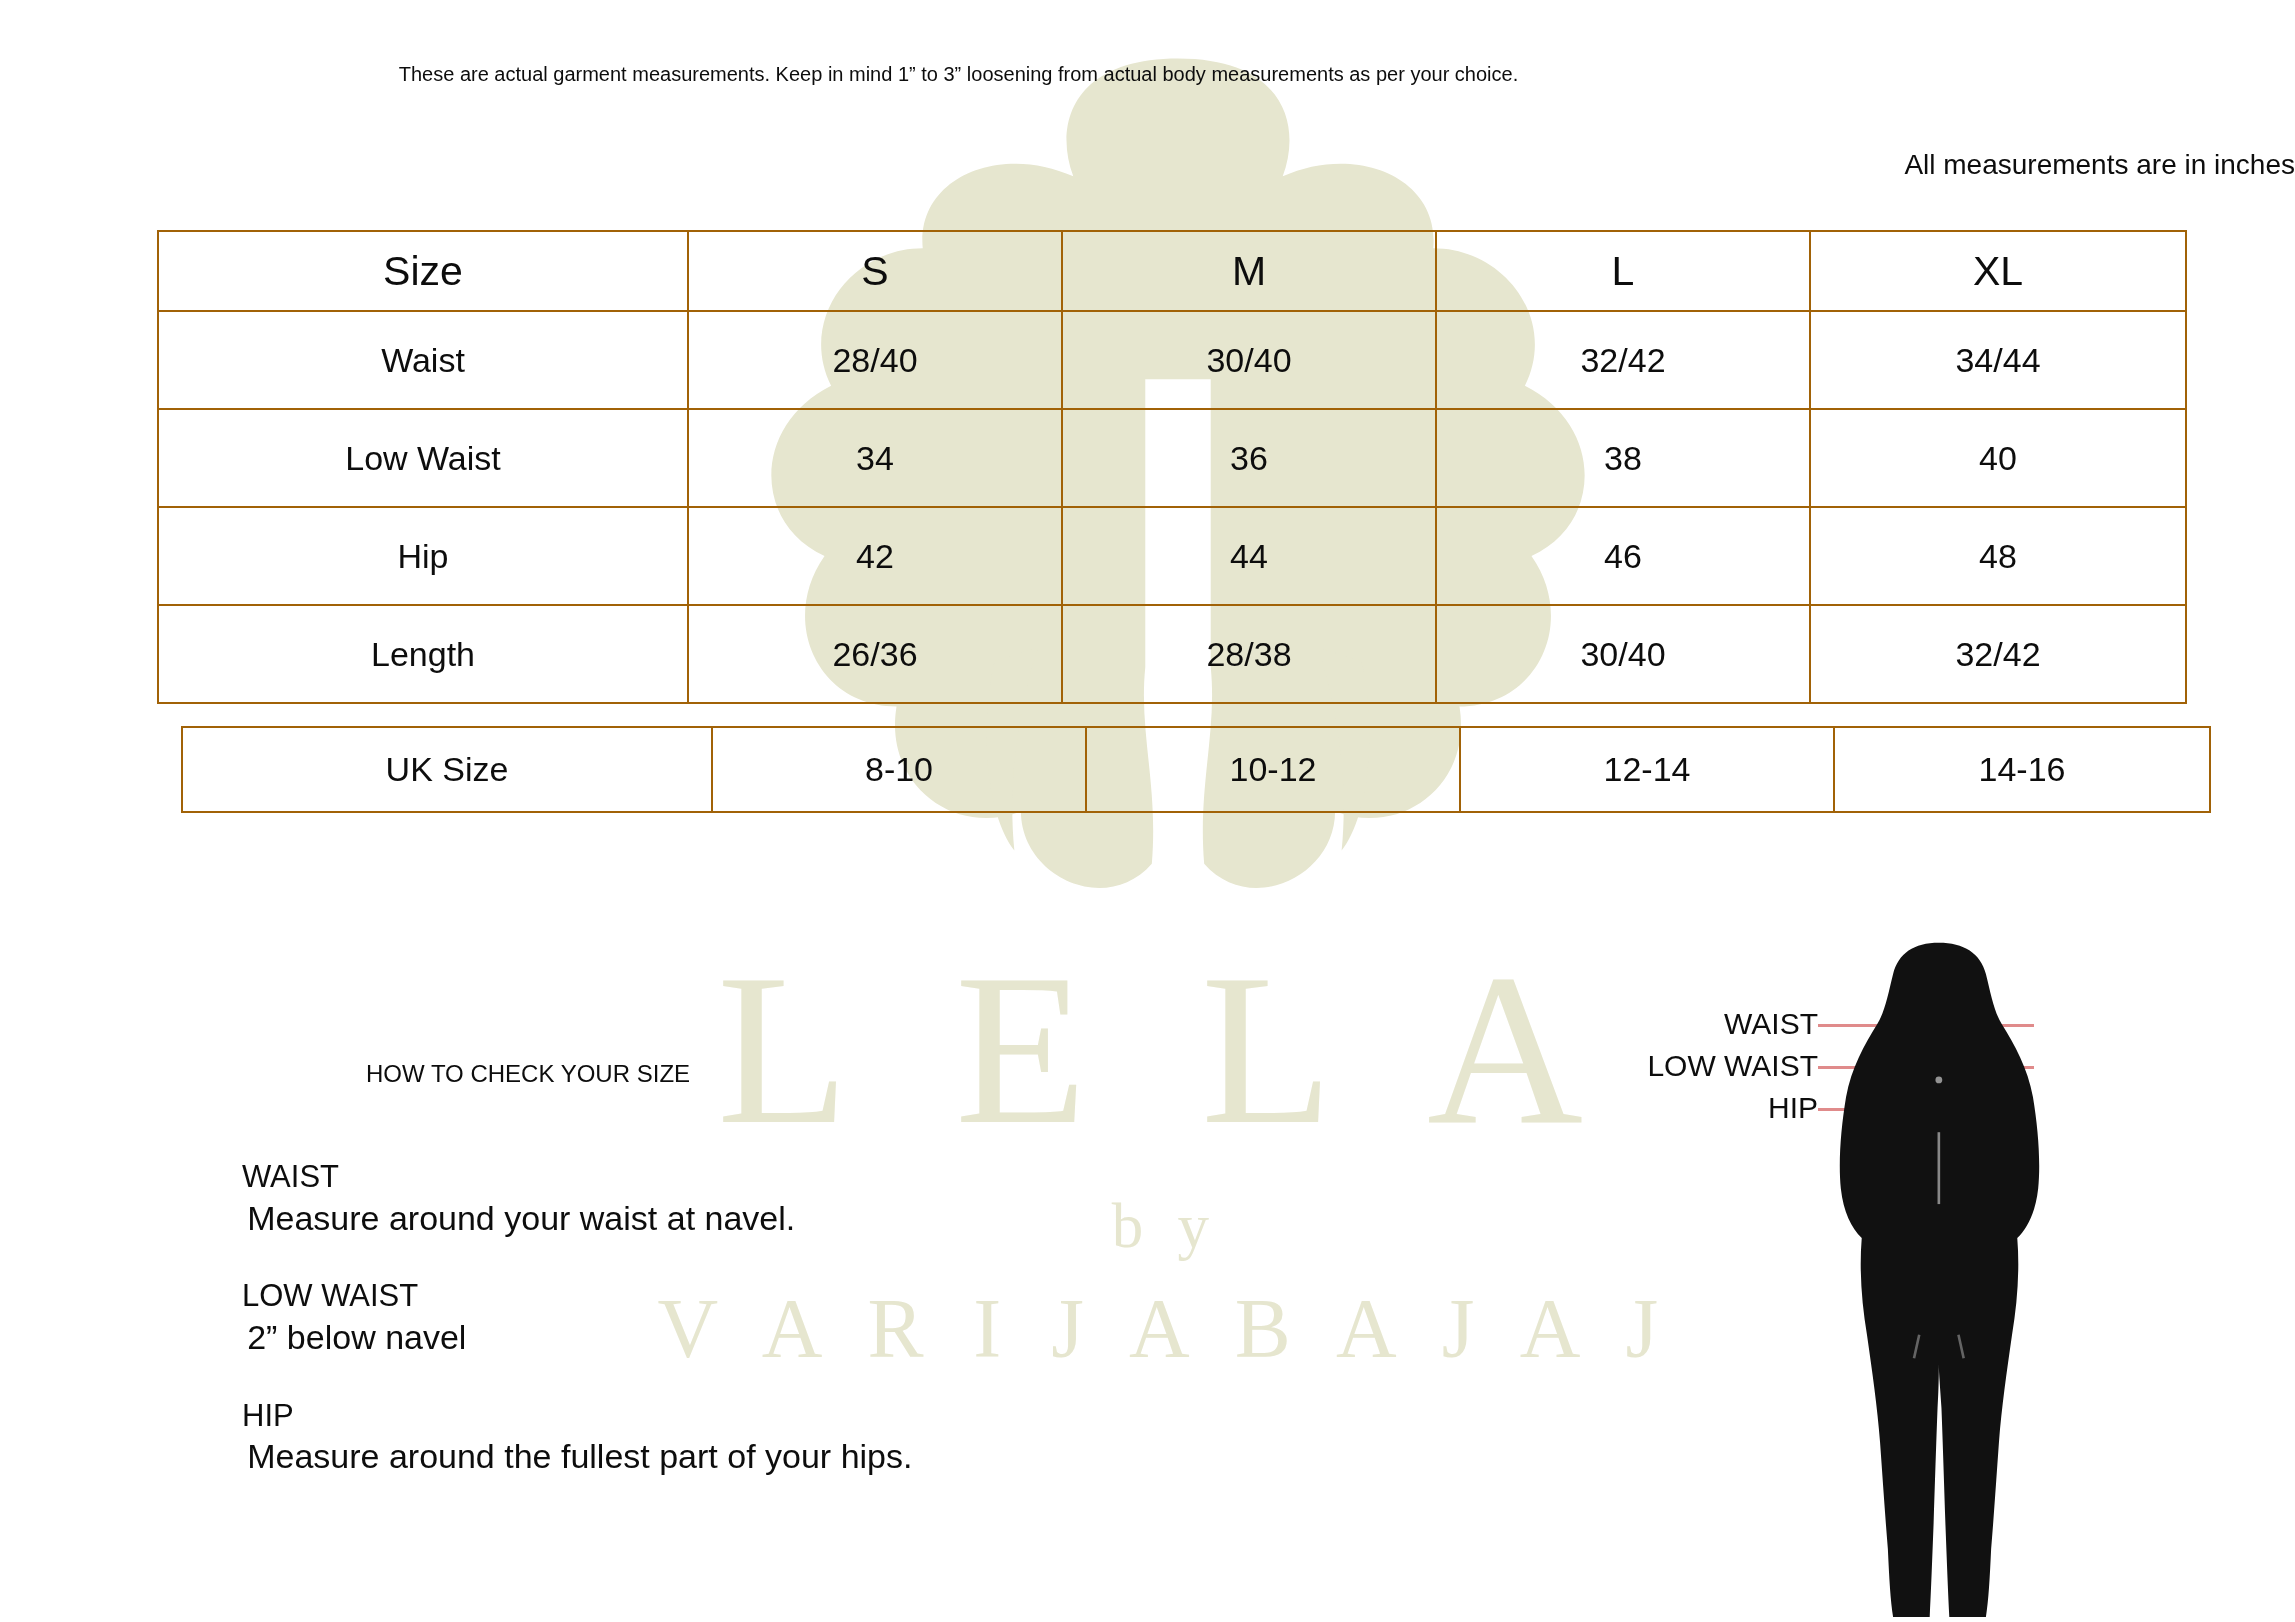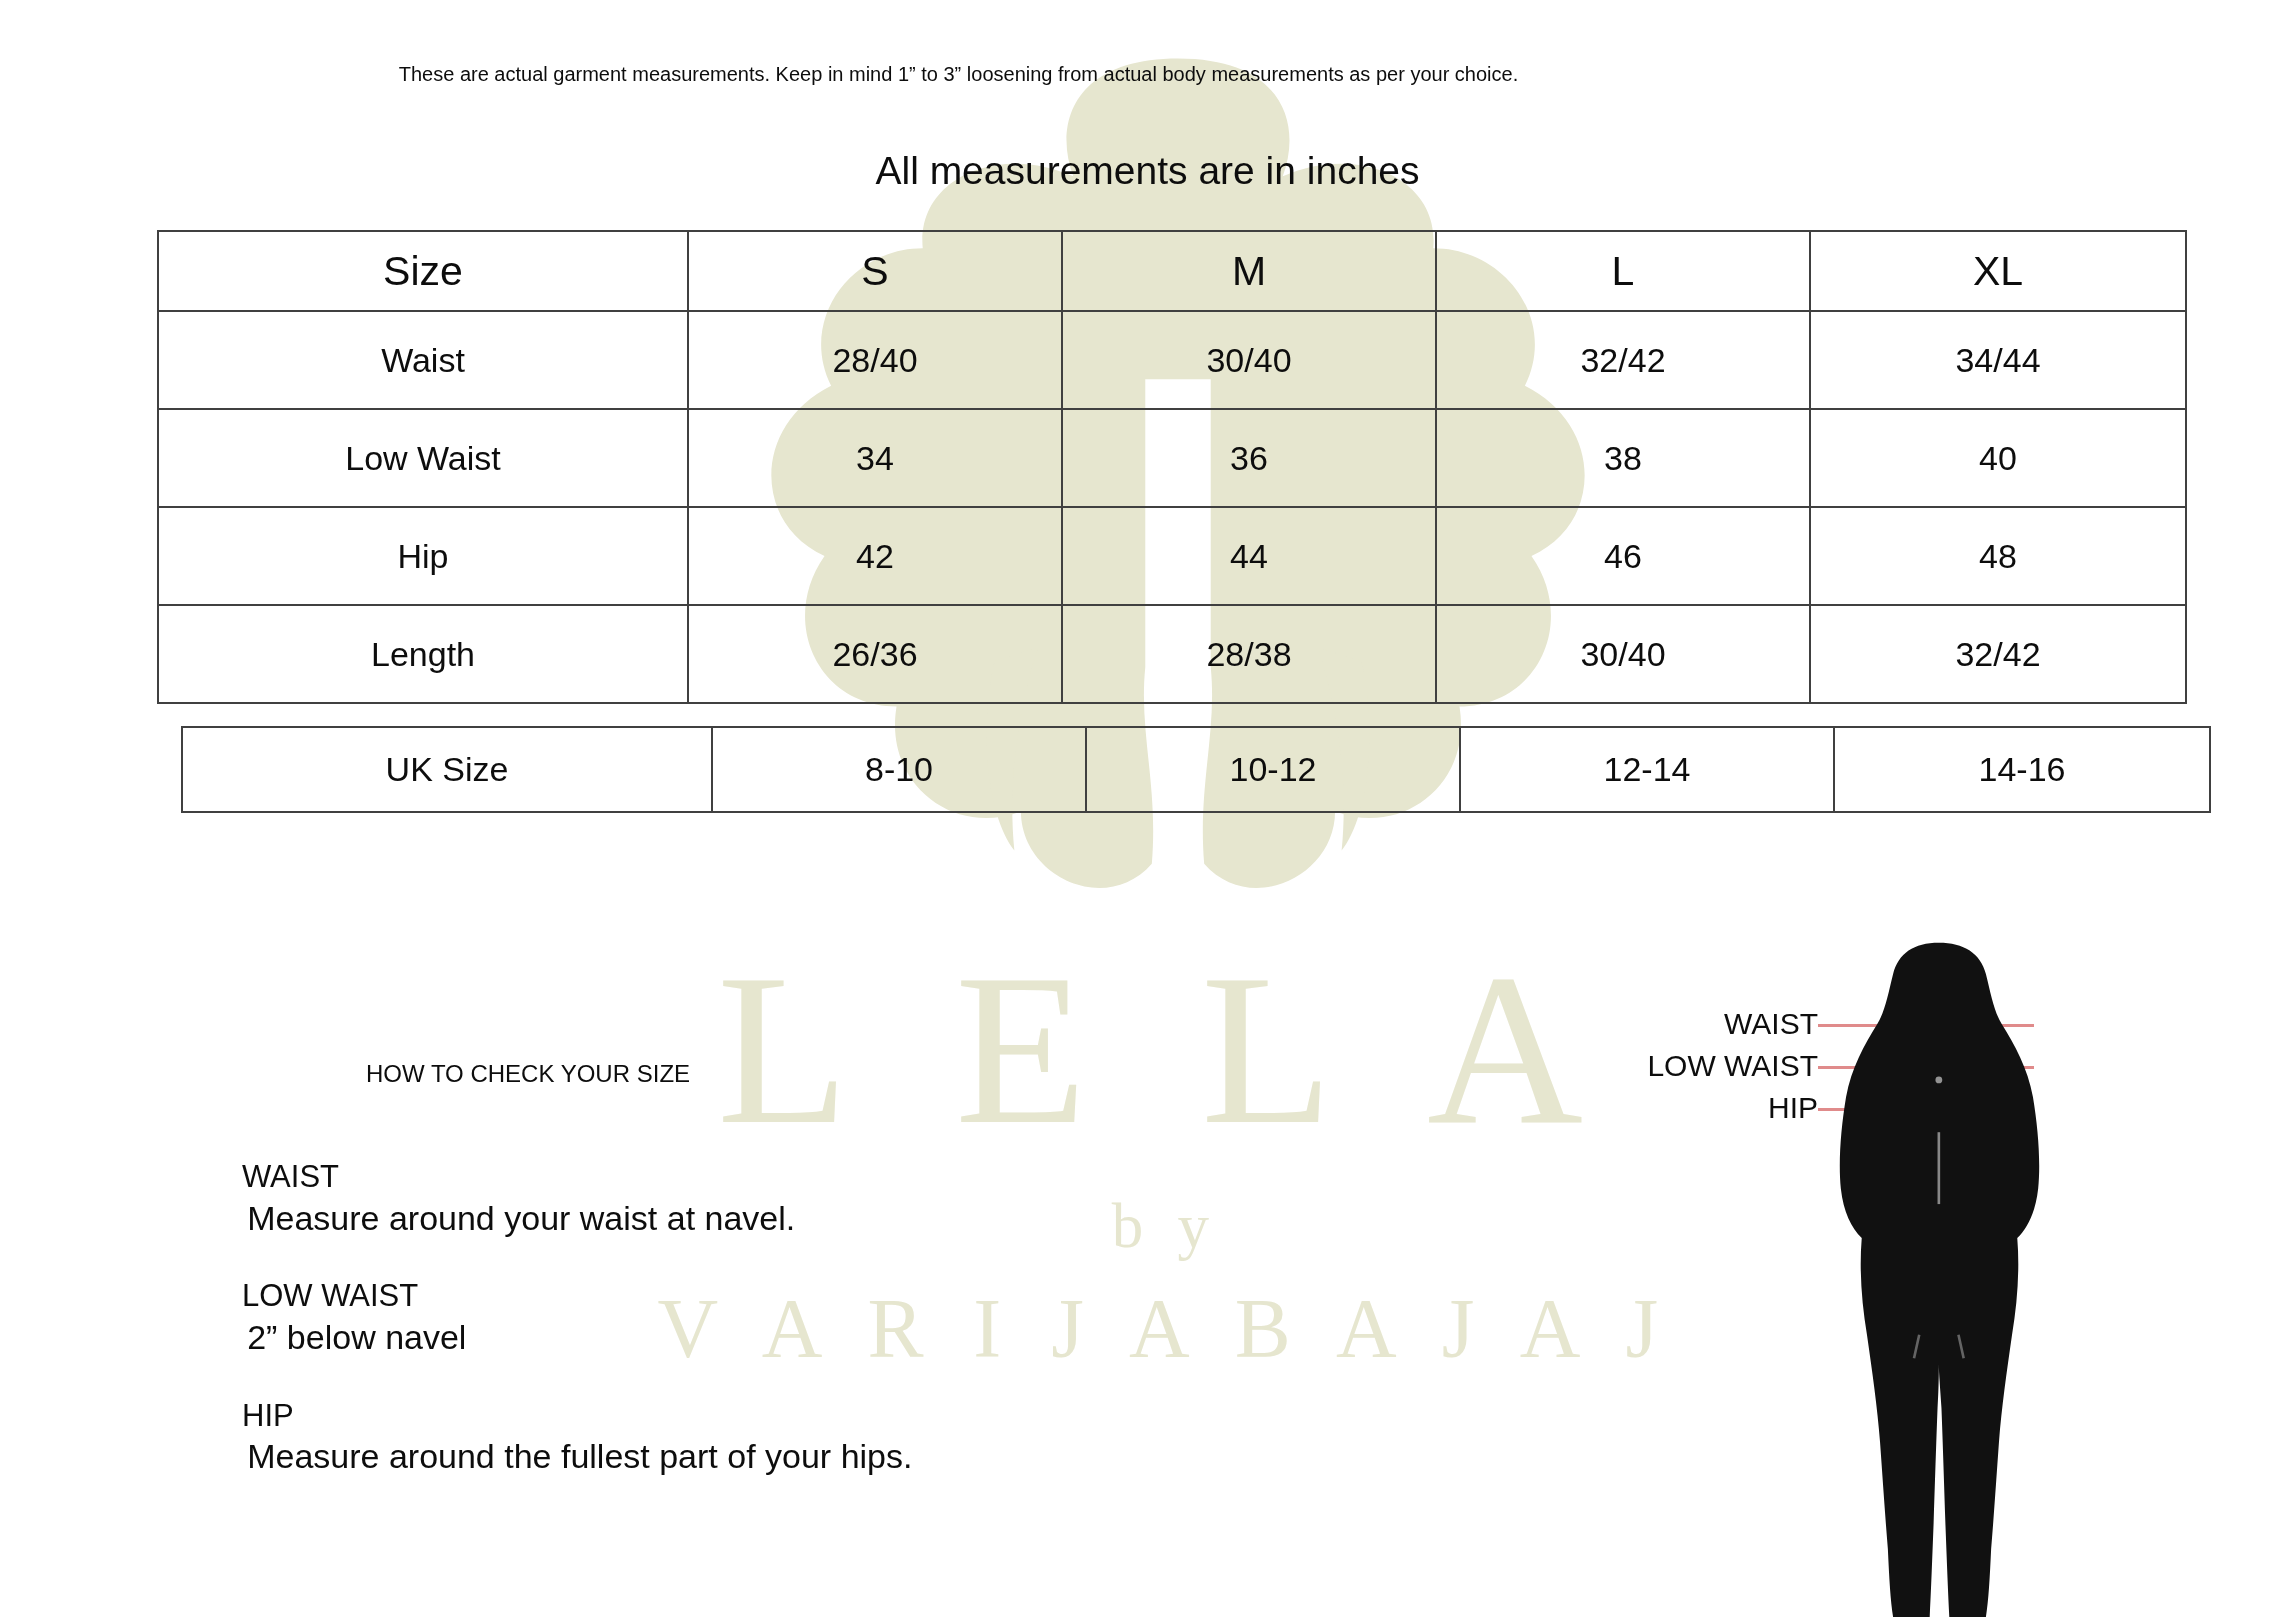--- a/index.html
+++ b/index.html
@@ -64,22 +64,22 @@
     width: 1917px;
     text-align: center;
     font-size: 20px;
     z-index: 3;
   }
   #subtitle {
     position: absolute;
     left: 0;
     top: 149px;
     width: 2295px;
-    text-align: center;
-    font-size: 39px;
+    text-align: right;
+    font-size: 28px;
     z-index: 3;
   }
 
   
   .size-table {
     position: absolute;
     z-index: 3;
     border-collapse: collapse;
     table-layout: fixed;
     background: transparent;
@@ -89,21 +89,21 @@
     top: 230px;
     width: 2029px;
   }
   #sizing-table {
     left: 157px;
     top: 726px;
     width: 2029px;
     margin-left: 24px;
   }
   .size-table td, .size-table th {
-    border: 2px solid #404040;
+    border: 2px solid #a16207;
     text-align: center;
     font-weight: normal;
     font-size: 34px;
     padding: 4px;
     background: transparent;
   }
   #measurements-table col.c0, #sizing-table col.c0 { width: 530px; }
   #measurements-table col.c1, #sizing-table col.c1 { width: 374px; }
   #measurements-table col.c2, #sizing-table col.c2 { width: 374px; }
   #measurements-table col.c3, #sizing-table col.c3 { width: 374px; }

